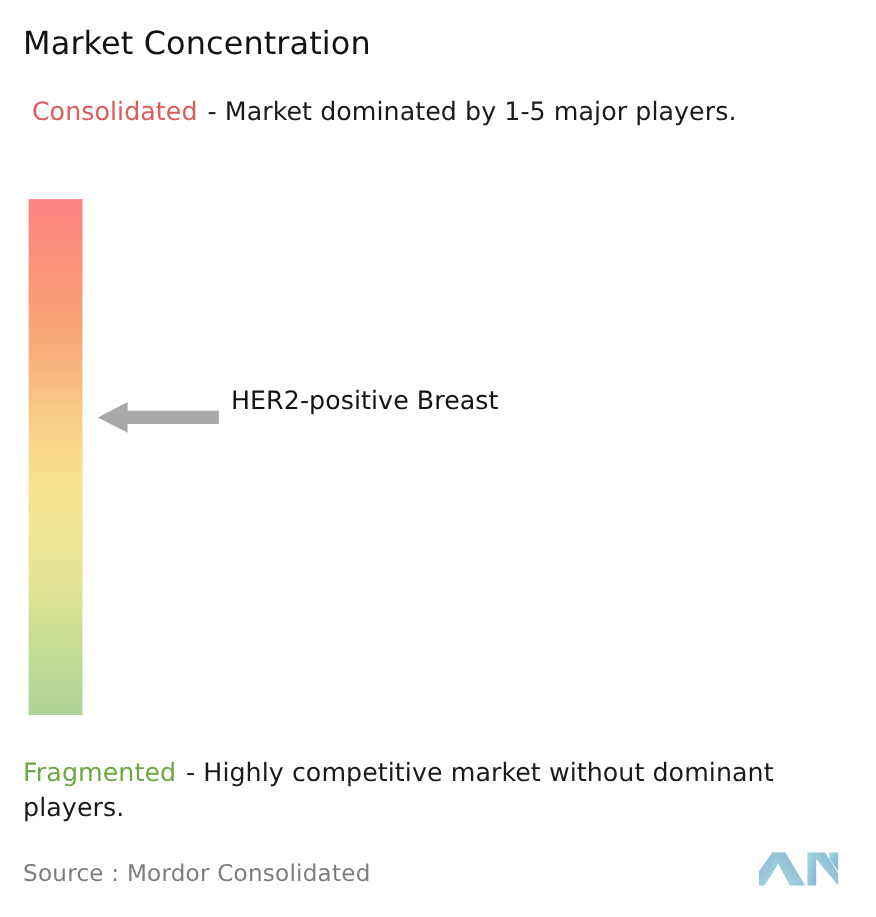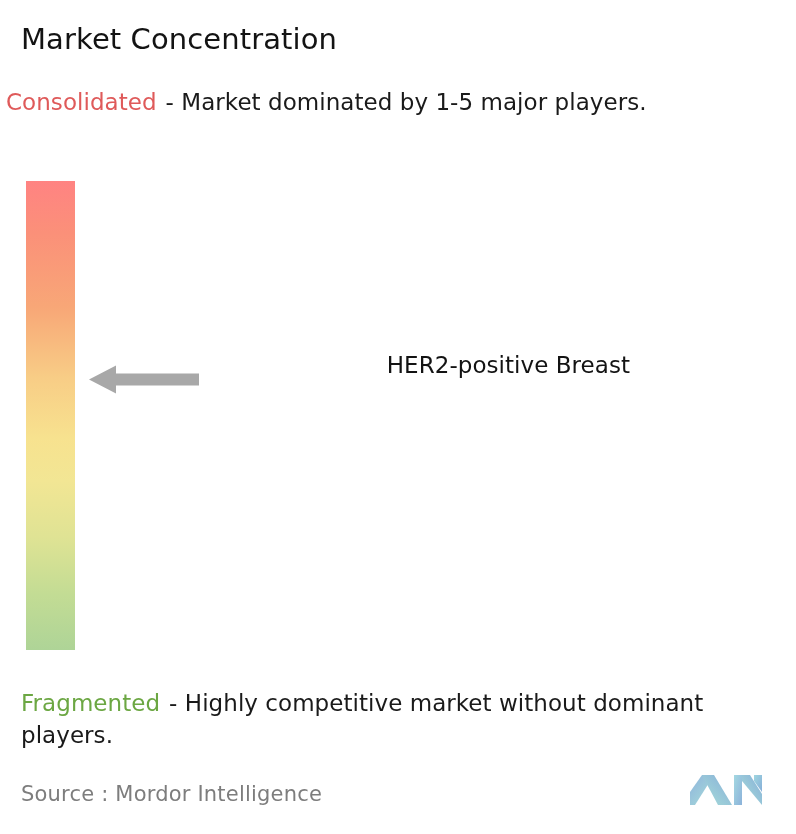--- a/index.html
+++ b/index.html
@@ -32,21 +32,21 @@
     font-size: 29px;
     line-height: 36px;
     color: #131313;
     letter-spacing: 0.1px;
     white-space: nowrap;
   }
 
   
   .legend-top {
     position: absolute;
-    left: 6px;
+    left: 29px;
     top: 86px;
     width: 760px;
     font-size: 23px;
     line-height: 32px;
     color: #1a1a1a;
     letter-spacing: 0.05px;
   }
   .legend-bottom {
     position: absolute;
     left: 21px;
@@ -104,21 +104,20 @@
   
   .arrow-label {
     position: absolute;
     left: 210px;
     top: 348px;
     width: 420px;
     font-size: 23px;
     line-height: 35px;
     color: #131313;
     letter-spacing: 0.05px;
-    text-align: right;
   }
   .arrow-label .ln {
     display: block;
     white-space: nowrap;
   }
 
   
   .source {
     position: absolute;
     left: 21px;
@@ -158,21 +157,21 @@
   </div>
 
   <div class="arrow-label">
     <span class="ln">HER2-positive Breast</span>
   </div>
 
   <div class="legend-bottom">
     <span class="kw-fragmented" style="color: rgb(108, 167, 67);">Fragmented</span><span class="kw-sep"></span><span>- Highly competitive market without dominant players.</span>
   </div>
 
-  <div class="source">Source :  Mordor Intelligence</div>
+  <div class="source">Source :  Mordor Consolidated</div>
 
   <div class="logo">
     <svg width="76" height="38" viewBox="0 0 76 38" xmlns="http://www.w3.org/2000/svg">
       <defs>
         <linearGradient id="lg1" x1="0" y1="0" x2="1" y2="1">
           <stop offset="0%" stop-color="#8fb4dc"></stop>
           <stop offset="100%" stop-color="#a8ded9"></stop>
         </linearGradient>
         <linearGradient id="lg2" x1="0" y1="1" x2="1" y2="0">
           <stop offset="0%" stop-color="#a8ded9"></stop>

